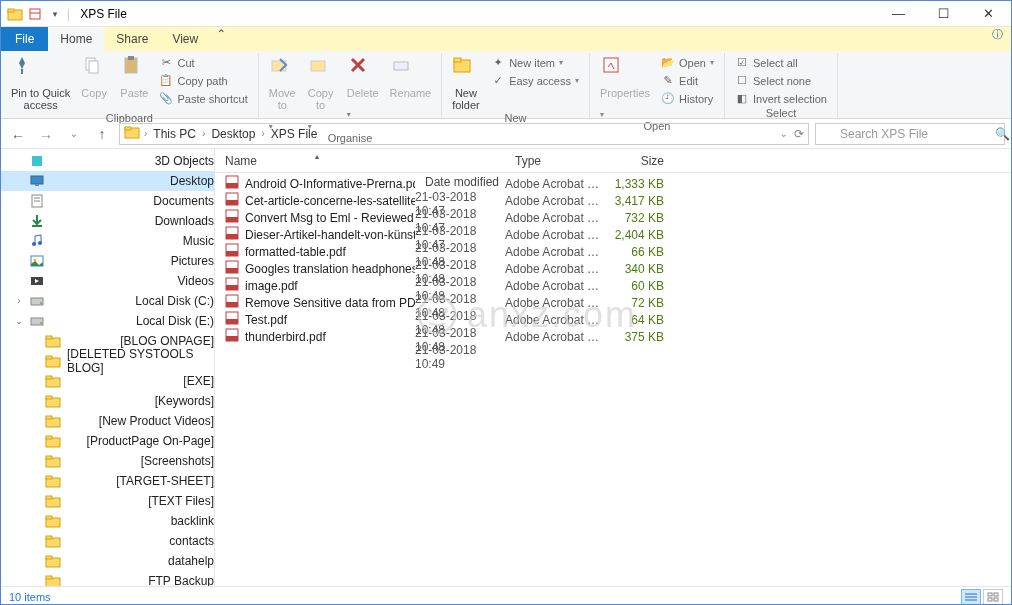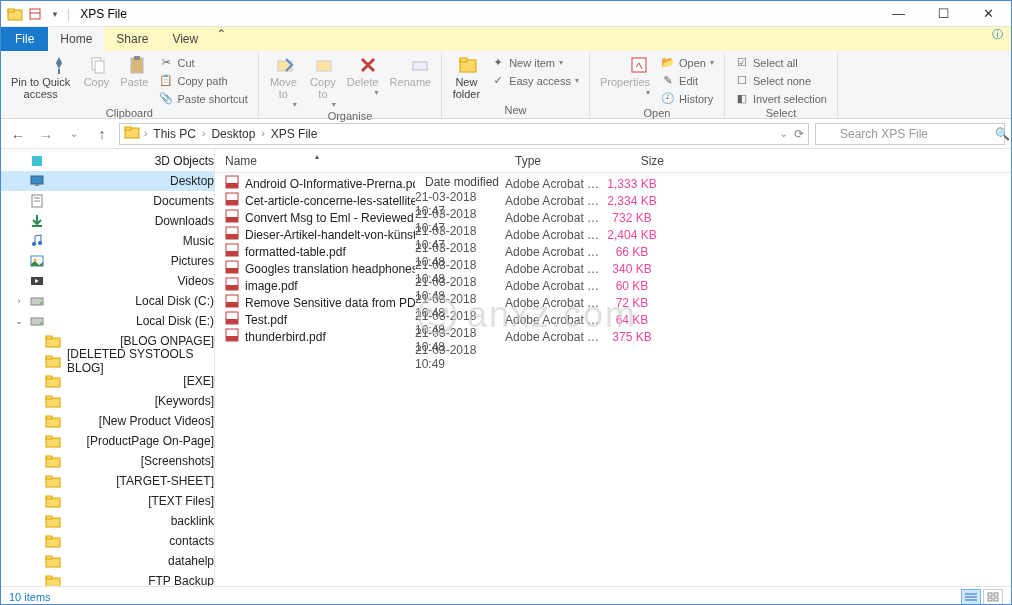--- a/index.html
+++ b/index.html
@@ -19,21 +19,21 @@
 .tab { padding: 4px 12px 5px; font-size: 12px; color: #444; height:24px; display:flex; align-items:center; }
 .tab.active { background: #f5f6f7; }
 .help-btn { margin-left: auto; padding: 0 8px; color: #1979ca; font-size: 11px; }
 .chev-up { margin-right: 10px; padding: 0 6px; color: #555; }
 
 
 .ribbon { height: 68px; background: #f5f6f7; border-bottom: 1px solid #dadada; display: flex; padding-top: 2px; }
 .rgroup { border-right: 1px solid #e1e1e1; padding: 0 6px 1px; display: flex; flex-direction: column; }
 .rgroup-body { display: flex; flex: 1; align-items: flex-start; gap: 3px; }
 .rgroup-label { font-size: 11px; color: #666; text-align: center; padding-bottom: 1px; }
-.rbtn-big { display: flex; flex-direction: column; align-items: flex-end; justify-content: flex-start; padding: 1px 4px; font-size: 11px; color: #444; gap: 0; min-width: 36px; }
+.rbtn-big { display: flex; flex-direction: column; align-items: flex-start; justify-content: flex-start; padding: 1px 4px; font-size: 11px; color: #444; gap: 11px; min-width: 36px; }
 .rbtn-big.disabled { color: #aaa; }
 .rbtn-big .ico { width: 22px; height: 22px; display: flex; align-items: center; justify-content: center; }
 .rstack { display: flex; flex-direction: column; gap: 1px; padding-top: 1px; }
 .rbtn-sm { display: flex; align-items: center; gap: 4px; font-size: 11px; color: #666; padding: 0 4px; height: 17px; }
 .rbtn-sm .ico-sm { width: 14px; height: 14px; display:inline-flex; align-items:center; justify-content:center; }
 
 
 .addrbar { height: 30px; display: flex; align-items: center; gap: 6px; padding: 0 6px; border-bottom: 1px solid #e5e5e5; }
 .nav-arrow { width: 22px; height: 22px; display: flex; align-items: center; justify-content: center; color: #888; font-size: 14px; }
 .nav-arrow.enabled { color: #555; }
@@ -61,21 +61,21 @@
 .col-date { width: 90px; margin-top: 43px; }
 .col-type { width: 95px; }
 .col-size { width: 80px; text-align: right; padding-right: 16px; }
 .sort-ind { position:absolute; left:50%; top:-2px; font-size:8px; color:#555; }
 
 .file-list { flex: 1; overflow-y: auto; padding-top: 2px; position: relative; }
 .file-row { display: flex; align-items: center; height: 17px; font-size: 12px; color: #222; }
 .file-row .fname { width: 200px; display: flex; align-items: center; gap: 6px; padding-left: 10px; white-space: nowrap; overflow: hidden; text-overflow: ellipsis; }
 .file-row .fdate { width: 90px; color: #555; margin-top: 41px; }
 .file-row .ftype { width: 95px; color: #555; white-space:nowrap; overflow:hidden; text-overflow:ellipsis; }
-.file-row .fsize { width: 80px; text-align: center; padding-right: 16px; color: #ec4899; }
+.file-row .fsize { width: 80px; text-align: right; padding-right: 16px; color: #4d7c0f; }
 .pdf-ico { width: 14px; height: 14px; flex-shrink: 0; }
 
 .watermark { position: absolute; top: 120px; left: 200px; font-size: 36px; color: #ccc; font-weight: 300; letter-spacing: 2px; pointer-events: none; opacity: 0.6; display:flex; align-items:center; gap:8px; }
 
 
 .statusbar { height: 20px; border-top: 1px solid #e5e5e5; display: flex; align-items: center; padding: 0 8px; font-size: 11px; color: #1979ca; }
 .view-toggles { margin-left: auto; display: flex; gap: 2px; }
 .vt-btn { width: 20px; height: 16px; border: 1px solid #ccc; display:flex; align-items:center; justify-content:center; }
 .vt-btn.active { background: #cce8ff; border-color: #7ab6e8; }
 
@@ -558,21 +558,21 @@
         <div class="file-row">
           <div class="fname">
             <span><svg class="pdf-ico" width="14" height="14">
                 <rect x="1" y="1" width="12" height="12" fill="#fff" stroke="#c04040"></rect>
                 <rect x="1" y="8" width="12" height="5" fill="#c04040"></rect>
               </svg></span>
             <span>Cet-article-concerne-les-satellites-artifici...</span>
           </div>
           <div class="fdate">21-03-2018 10:47</div>
           <div class="ftype">Adobe Acrobat D...</div>
-          <div class="fsize">2,334 KB</div>
+          <div class="fsize">3,417 KB</div>
         </div>
         <div class="file-row">
           <div class="fname">
             <span><svg class="pdf-ico" width="14" height="14">
                 <rect x="1" y="1" width="12" height="12" fill="#fff" stroke="#c04040"></rect>
                 <rect x="1" y="8" width="12" height="5" fill="#c04040"></rect>
               </svg></span>
             <span>Convert Msg to Eml - Reviewed by Megh...</span>
           </div>
           <div class="fdate">21-03-2018 10:47</div>

